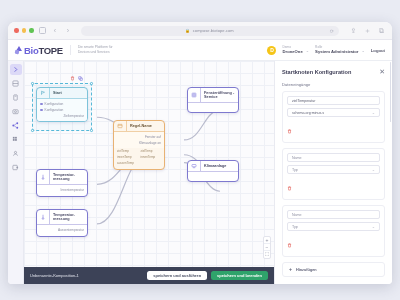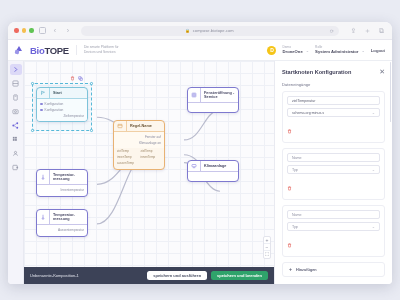--- a/index.html
+++ b/index.html
@@ -38,21 +38,21 @@
   .url-text { font-size:4px; color:#8b8d9c; letter-spacing:.1px; }
   .lock { font-size:4px; color:#9a9cab; }
   .url-right { position:absolute; right:5px; font-size:5px; color:#b9bbc7; }
   .chrome-right { display:flex; gap:5px; align-items:center; padding-left:2px; }
 
   
   .appbar {
     height:21px; background:#fff; border-bottom:1px solid #eceef3;
     display:flex; align-items:center; padding:0 7px;
   }
-  .logo { display:flex; align-items:center; gap:7px; }
+  .logo { display:flex; align-items:center; gap:1px; }
   .logo-mark { width:8px; height:9px; position:relative; }
   .logo-mark:before{
     content:""; position:absolute; left:1px; top:0px; width:0;height:0;
     border-left:3px solid transparent; border-right:3px solid transparent;
     border-bottom:5px solid #6c63d8;
   }
   .logo-mark:after{
     content:""; position:absolute; left:0px; top:4.5px; width:4px;height:4px;
     background:#9b95e8; border-radius:1px; transform:rotate(12deg);
   }

